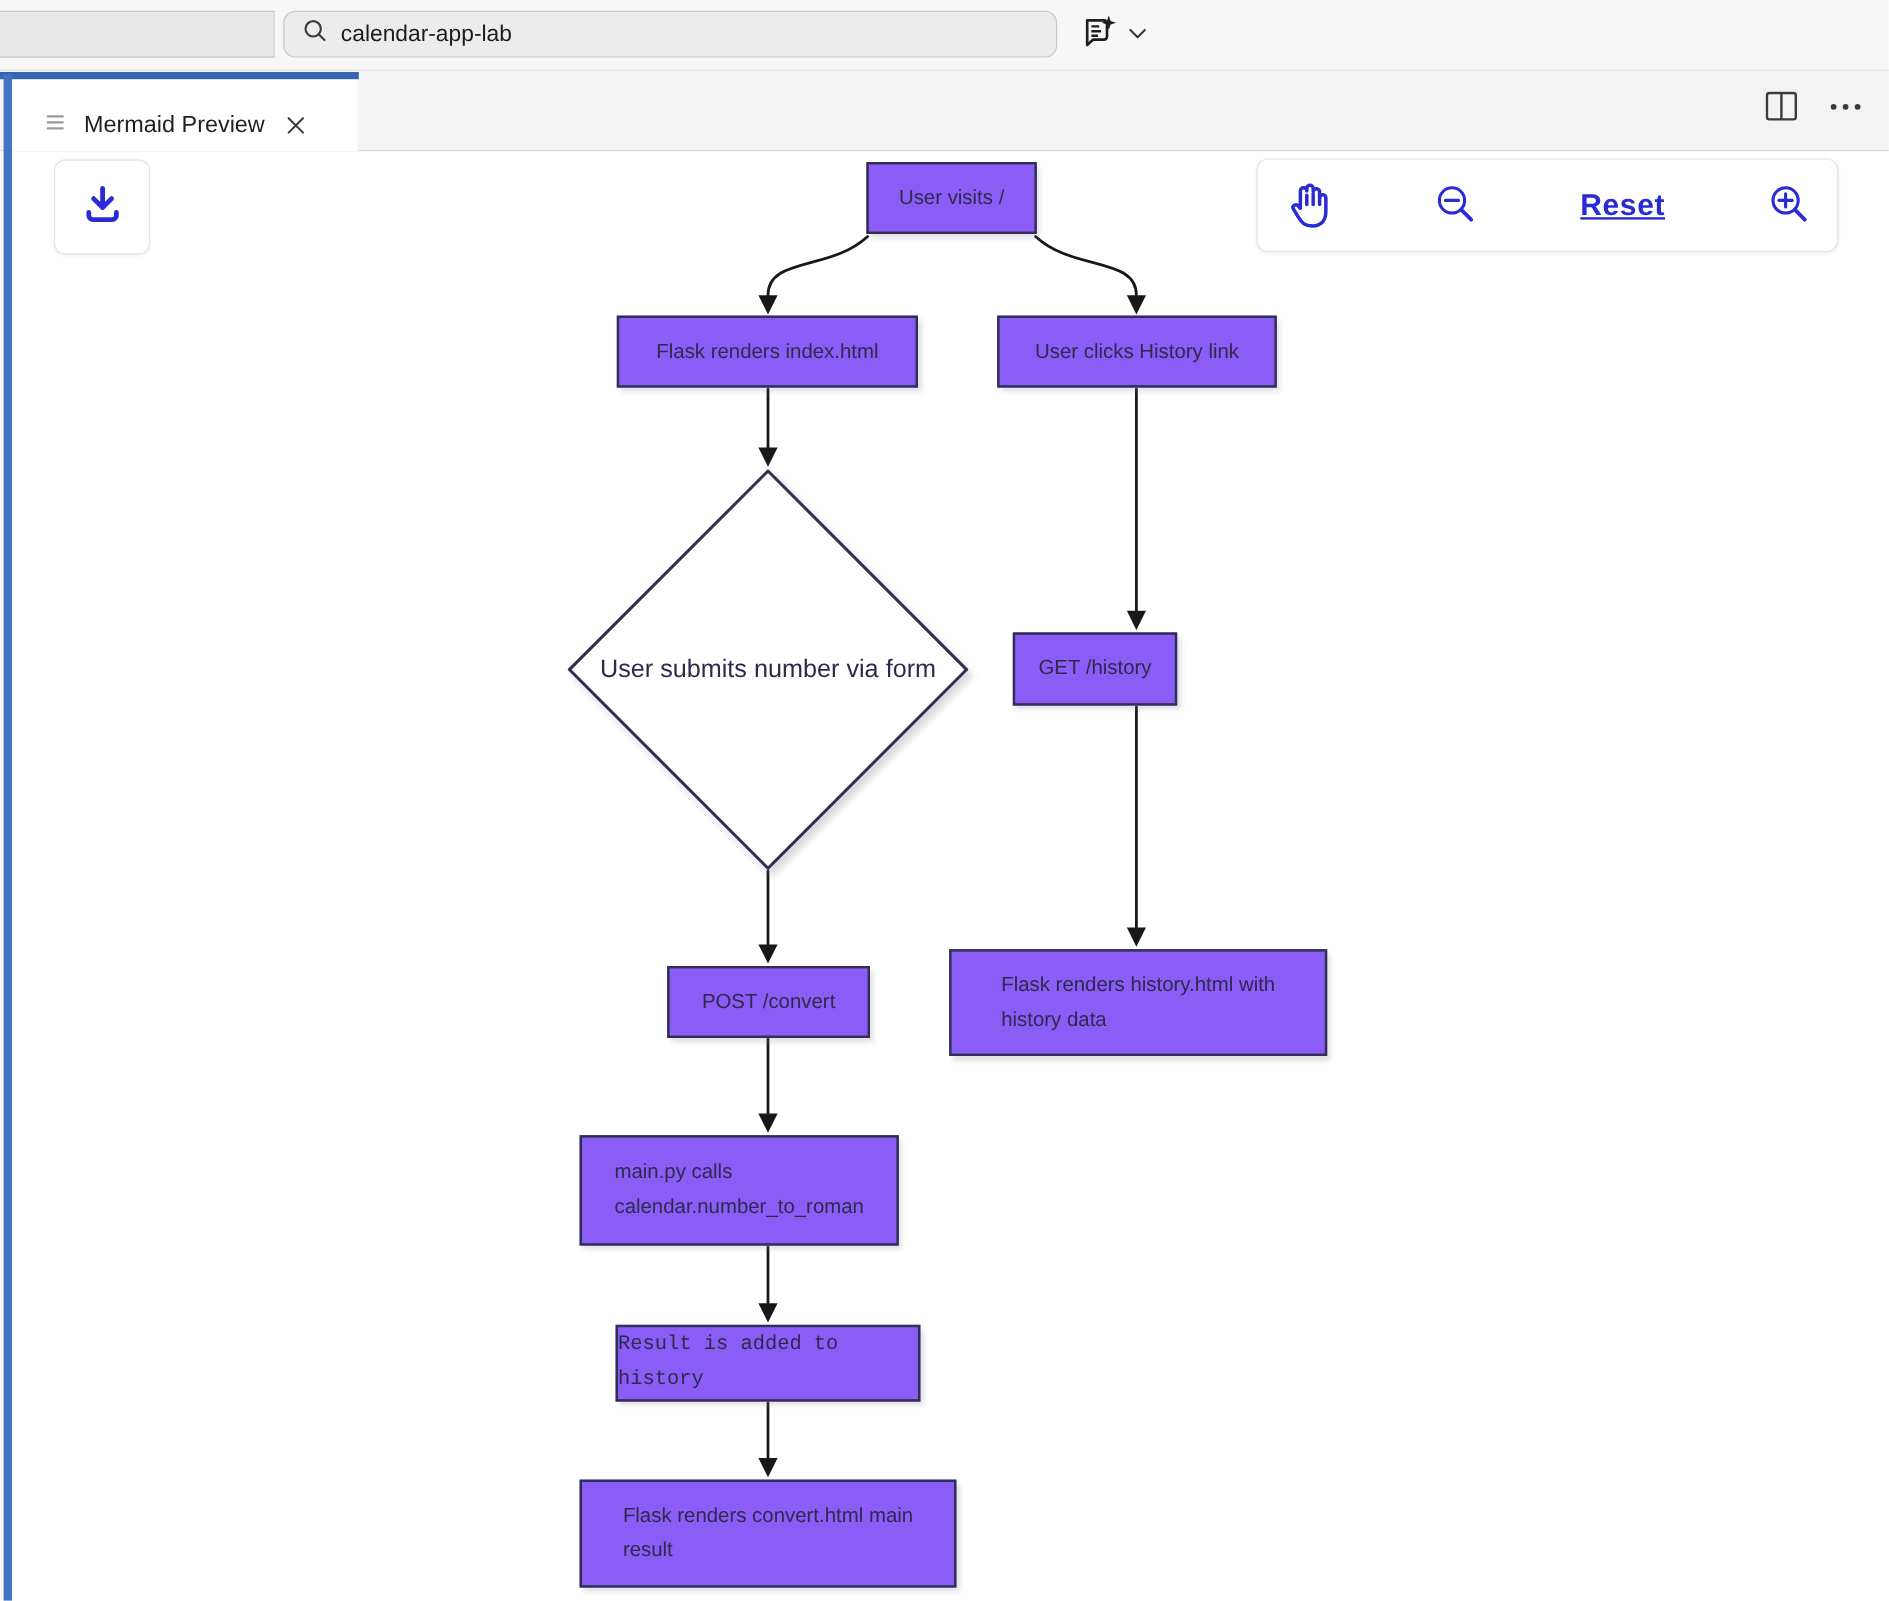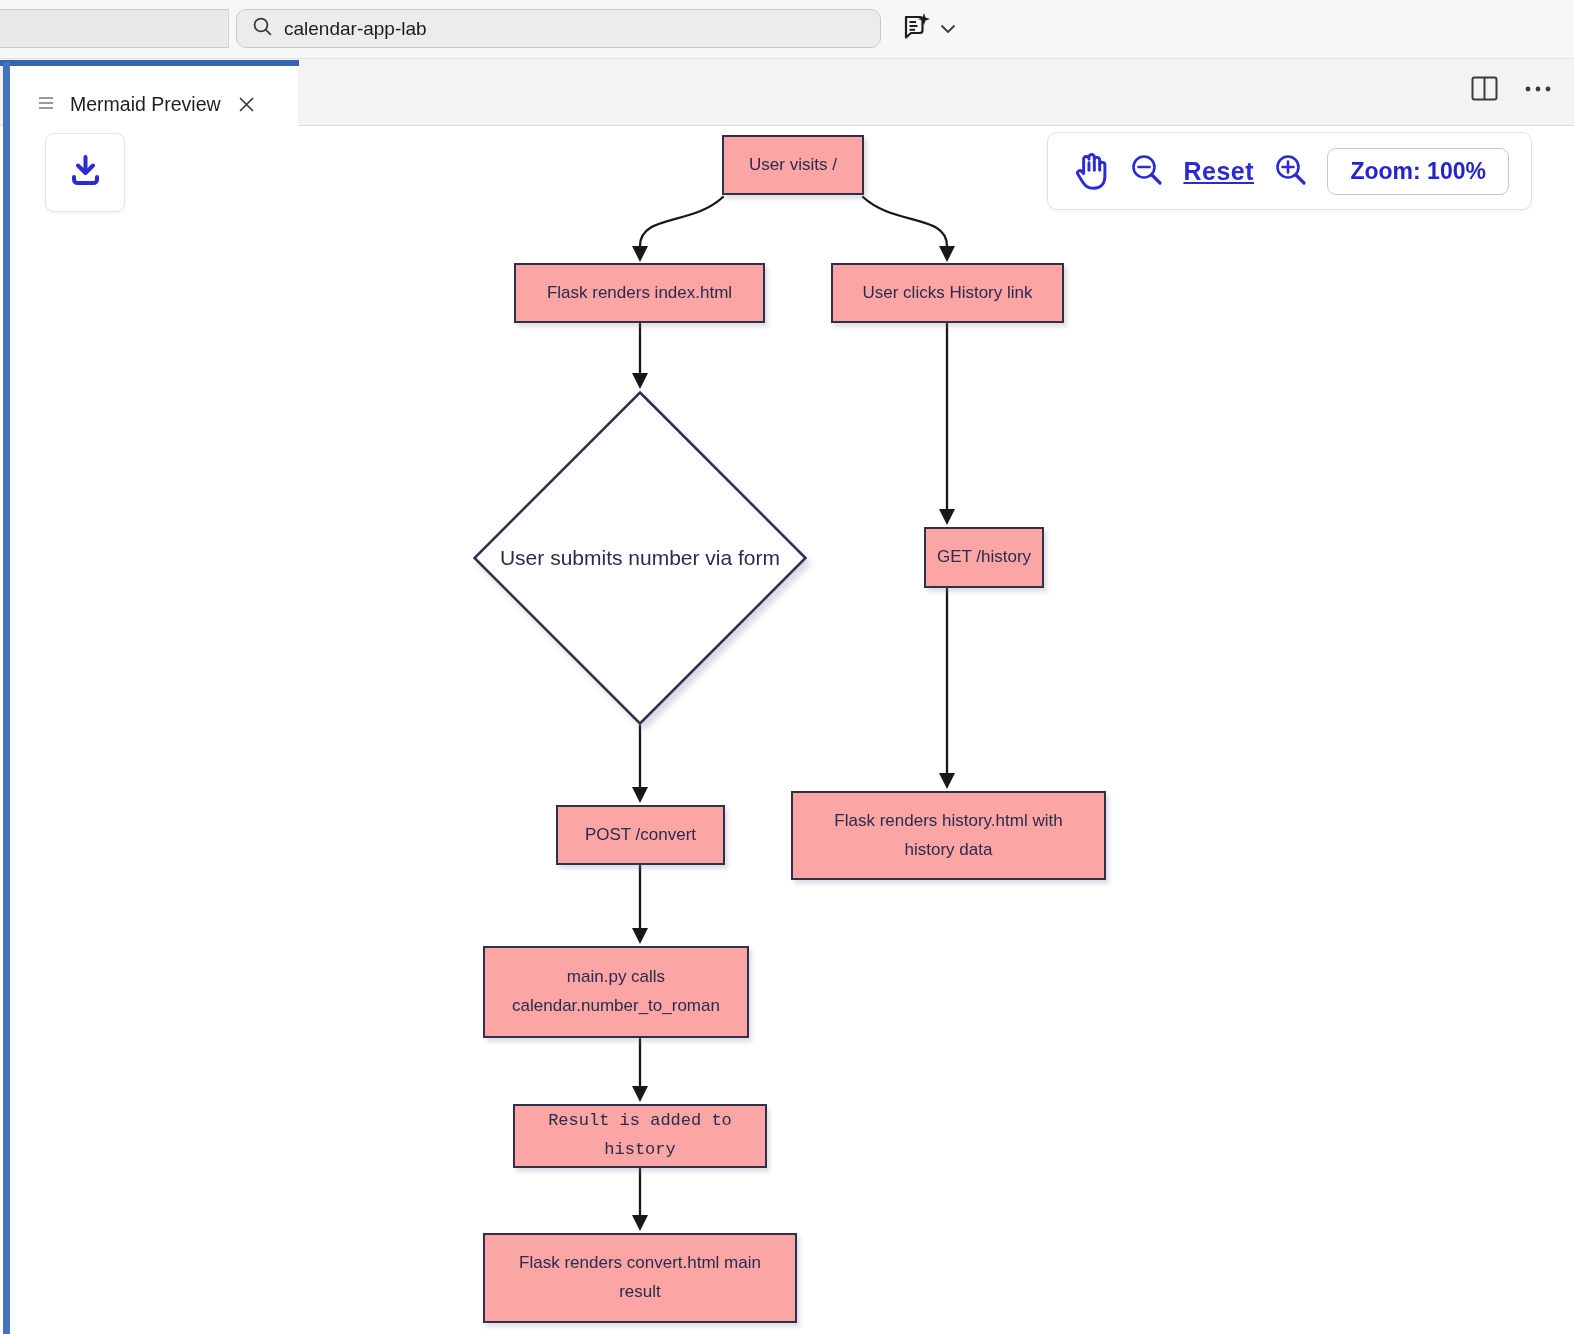--- a/index.html
+++ b/index.html
@@ -77,37 +77,37 @@
   }
   .zoom-pill {
     border:1.5px solid #c9c9c9; border-radius:9px; padding:9px 22px;
     font-size:23px; font-weight:bold; color:#2424cc; white-space:nowrap; cursor:pointer;
   }
 
   
   .edges-layer { position:absolute; left:0; top:0; z-index:1; pointer-events:none; }
   .node {
     position:absolute; z-index:2;
-    background:#fca5a5; border:2.5px solid #2f2f4f;
+    background:#8b5cf6; border:2.5px solid #2f2f4f;
     display:flex; align-items:center; justify-content:center;
-    text-align:center; color:#2b2b4d; font-size:17px; line-height:1.7;
+    color:#2b2b4d; font-size:17px; line-height:1.7;
     white-space:pre-line;
     box-shadow:3px 4px 4px rgba(130,130,150,0.25);
   }
   .diamond-svg { position:absolute; left:473px; top:391px; z-index:2;
     filter:drop-shadow(4px 5px 3px rgba(130,130,150,0.3)); }
   .diamond-label {
     position:absolute; left:473px; top:391px; width:334px; height:334px; z-index:3;
     display:flex; align-items:center; justify-content:center; text-align:center;
     color:#2b2b4d; font-size:21px;
   }
   .n-a { left:722px; top:135px; width:142px; height:60px; }
   .n-b { left:514px; top:263px; width:251px; height:60px; }
   .n-c { left:831px; top:263px; width:233px; height:60px; }
-  .n-e { left:924px; top:527px; width:120px; height:61px; }
+  .n-e { left:844px; top:527px; width:137px; height:61px; }
   .n-f { left:556px; top:805px; width:169px; height:60px; }
   .n-g { left:791px; top:791px; width:315px; height:89px; }
   .n-h { left:483px; top:946px; width:266px; height:92px; }
   .n-i { left:513px; top:1104px; width:254px; height:64px;font-family:Liberation Mono, monospace; }
   .n-j { left:483px; top:1233px; width:314px; height:90px; }
 </style>
 </head>
 <body>
 
 <div class="topbar">
@@ -206,21 +206,20 @@
   </div>
   <div class="reset-label">Reset</div>
   <div class="zc-item">
     <svg width="36" height="36" viewBox="0 0 36 36">
       <circle cx="15" cy="14" r="10.5" fill="none" stroke="#2b2bd6" stroke-width="2.6"></circle>
       <line x1="9.5" y1="14" x2="20.5" y2="14" stroke="#2b2bd6" stroke-width="2.6" stroke-linecap="round"></line>
       <line x1="15" y1="8.5" x2="15" y2="19.5" stroke="#2b2bd6" stroke-width="2.6" stroke-linecap="round"></line>
       <line x1="23" y1="22" x2="31" y2="30" stroke="#2b2bd6" stroke-width="3.2" stroke-linecap="round"></line>
     </svg>
   </div>
-  <div class="zoom-pill">Zoom: 100%</div>
 </div>
 
 <svg class="edges-layer" width="1574" height="1334" viewBox="0 0 1574 1334">
   <g stroke="#181818" stroke-width="2.3" fill="none" stroke-linecap="round">
     <path d="M723,197 C692,226 640,214 640,246"></path>
     <path d="M863,197 C894,226 947,214 947,246"></path>
     <path d="M640,324 V374"></path>
     <path d="M947,324 V510"></path>
     <path d="M640,726 V788"></path>
     <path d="M947,589 V774"></path>

